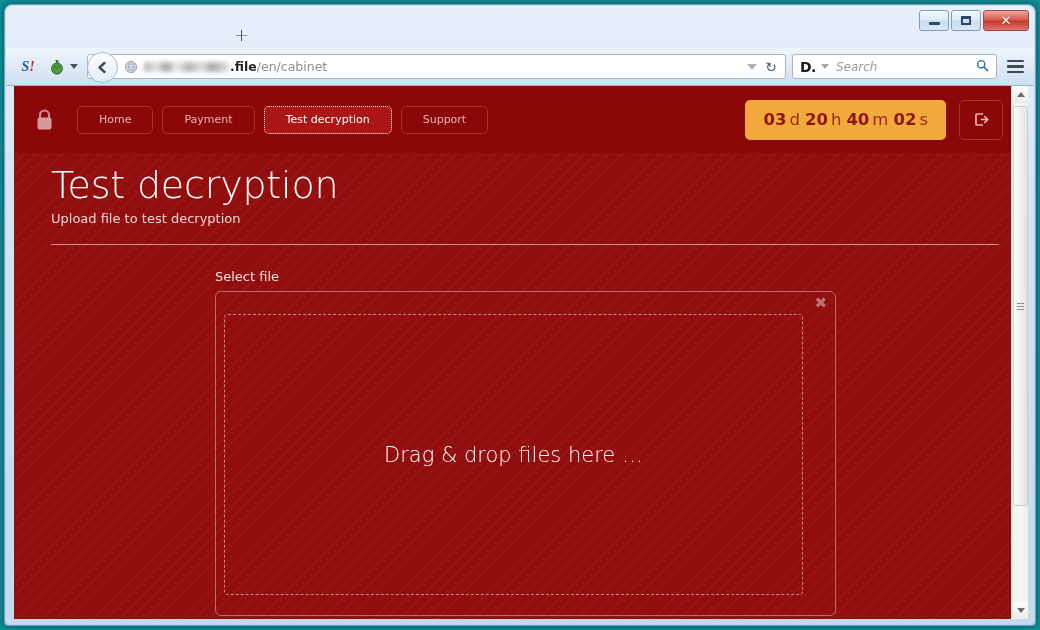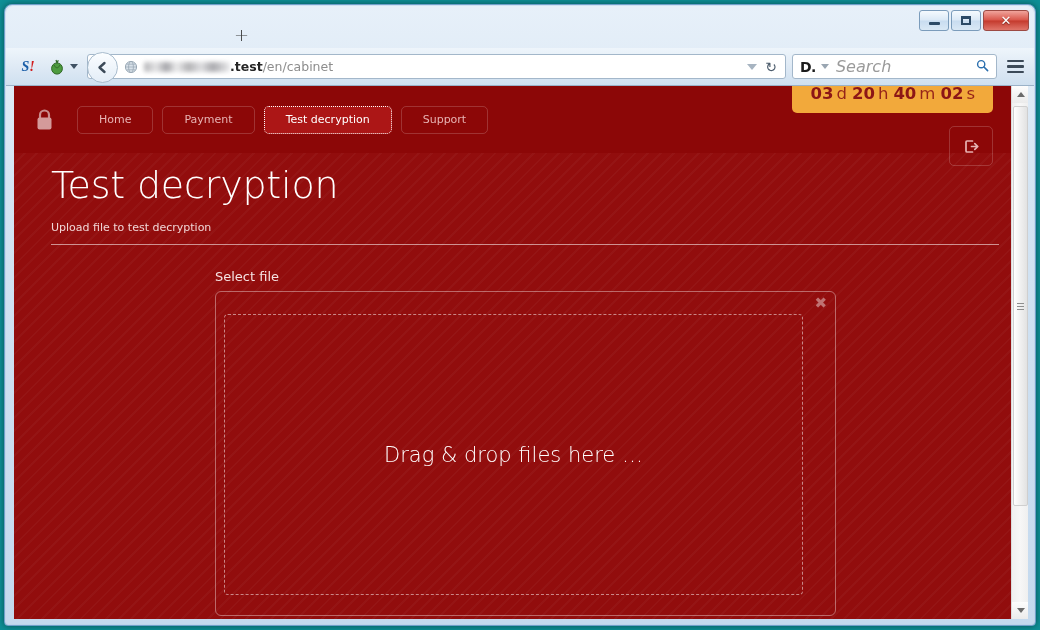--- a/index.html
+++ b/index.html
@@ -150,21 +150,21 @@
   .searchwrap {
     margin-left: 6px; height: 25px; width: 205px;
     background:#fff; border: 1px solid #a3b7ca; border-radius:3px;
     display:flex; align-items:center;
   }
   .dd-logo {
     margin-left:7px; font-weight:bold; font-size:14px; color:#1b1b1b;
     font-family:"DejaVu Sans", sans-serif; letter-spacing:-0.5px;
   }
   .s-caret { width:0;height:0;border-left:4px solid transparent;border-right:4px solid transparent;border-top:5px solid #9aa6b2; margin-left:5px;}
-  .s-placeholder { margin-left:7px; font-size:16px; font-style:italic; color:#9a9a9a; flex:1;}
+  .s-placeholder { margin-left:7px; font-size:12px; font-style:italic; color:#9a9a9a; flex:1;}
   .magnifier { margin-right:7px; cursor:pointer; }
   .hamburger {
     margin-left: 10px; margin-right: 10px;
     display:flex; flex-direction:column; gap:3px; cursor:pointer;
   }
   .hamburger span { display:block; width:17px; height:2.5px; background:#3c4a58; border-radius:1px;}
 
   
   .viewport {
     position: absolute; left: 8px; top: 80px;
@@ -202,21 +202,21 @@
     font-family: "DejaVu Sans", sans-serif;
     cursor:pointer;
     background: transparent;
     white-space:nowrap;
   }
   .nav-btn.active {
     background: #ac1616;
     border: 1px dotted #ffffff;
     color: #ffffff;
   }
-  .nav-right { margin-left:auto; display:flex; align-items:flex-end; gap:13px; padding-right:18px;flex-direction:column;}
+  .nav-right { margin-left:auto; display:flex; align-items:flex-start; gap:13px; padding-right:8px;}
   .timer {
     background: #f2a93b;
     border-radius: 5px;
     height: 40px;
     padding: 0 18px;
     display:flex; align-items:center;
     color: #8c1616;
     font-size: 16.5px;
     font-family: "DejaVu Sans", sans-serif;
     white-space:nowrap;
@@ -235,22 +235,22 @@
 
   
   .page-title {
     position:absolute; left:37px; top:77px;
     font-size: 38px; font-weight: 300;
     color: #ffffff;
     font-family: "DejaVu Sans", sans-serif;
     letter-spacing: -0.2px;
   }
   .page-sub {
-    position:absolute; left:37px; top:135px;
-    font-size: 11px; color: #f0d6d6;
+    position:absolute; left:37px; top:125px;
+    font-size: 13px; color: #f0d6d6;
     font-family:"DejaVu Sans", sans-serif;
   }
   .hr {
     position:absolute; left:37px; top:158px;
     width: 948px; height:1px;
     background: rgba(255,255,255,0.55);
   }
 
   
   .field-label {
@@ -356,21 +356,21 @@
       </div>
       <span class="globe">
         <svg width="14" height="14" viewBox="0 0 14 14">
           <circle cx="7" cy="7" r="5.6" fill="#d9e2ea" stroke="#9aa8b5" stroke-width="1"></circle>
           <ellipse cx="7" cy="7" rx="2.4" ry="5.6" fill="none" stroke="#9aa8b5" stroke-width=".8"></ellipse>
           <path d="M1.6 7 H12.4 M2.6 4.2 H11.4 M2.6 9.8 H11.4" stroke="#9aa8b5" stroke-width=".7"></path>
         </svg>
       </span>
       <span class="urltext">
         <i class="url-blur"></i>
-            <span class="url-strong">.test</span>
+            <span class="url-strong">.file</span>
             <span class="url-path">/en/cabinet</span>
       </span>
       <span class="url-right">
         <i class="dd-caret"></i>
         <span class="reload">↻</span>
       </span>
     </div>
 
     <div class="searchwrap">
       <span class="dd-logo">D.</span>

